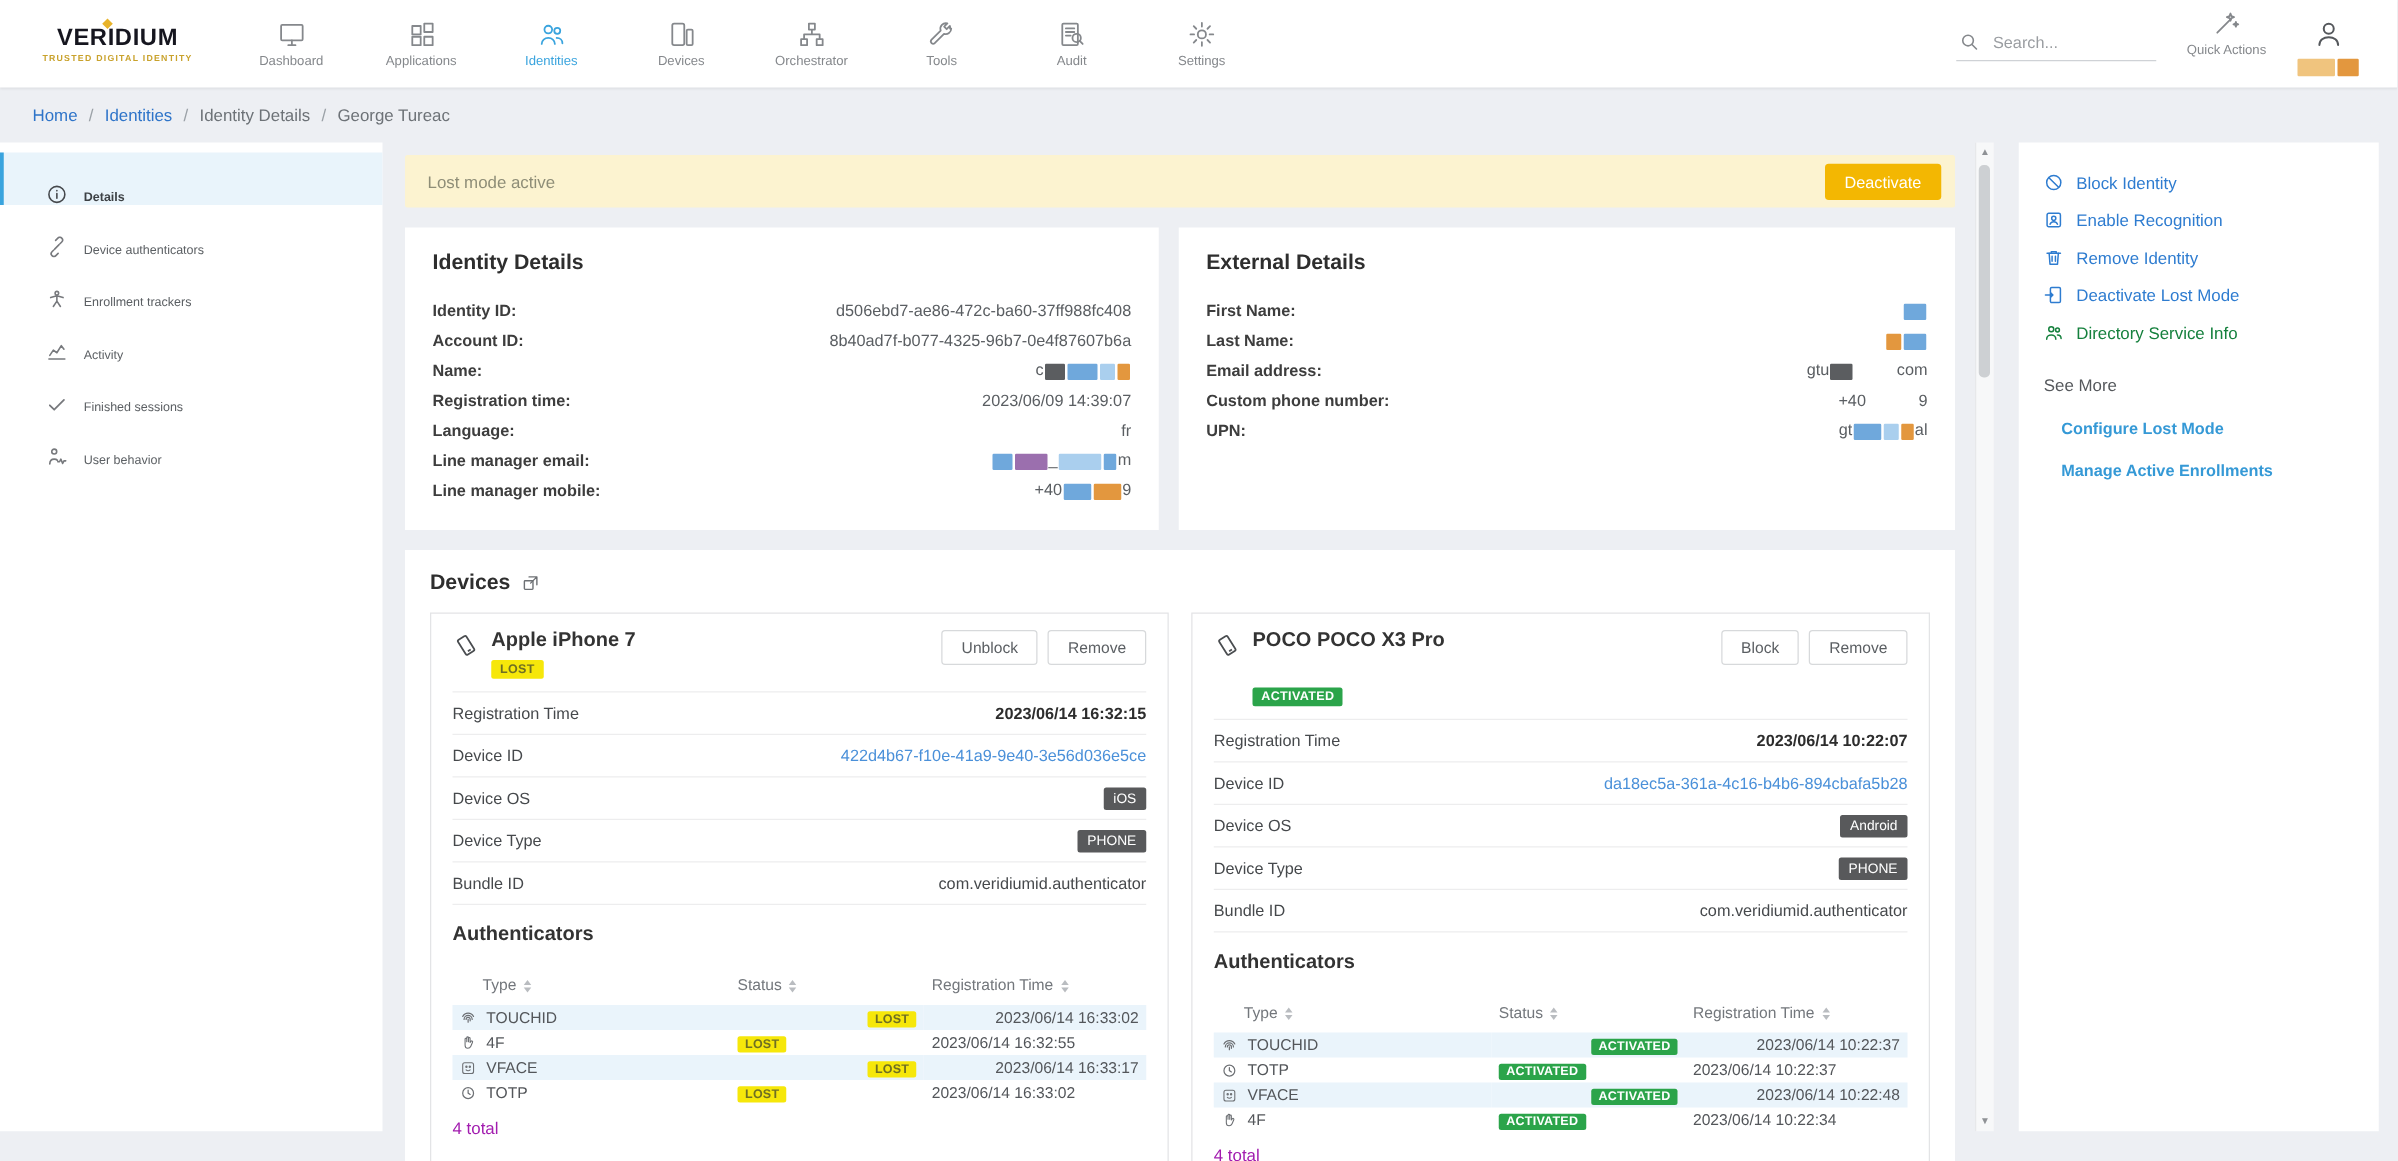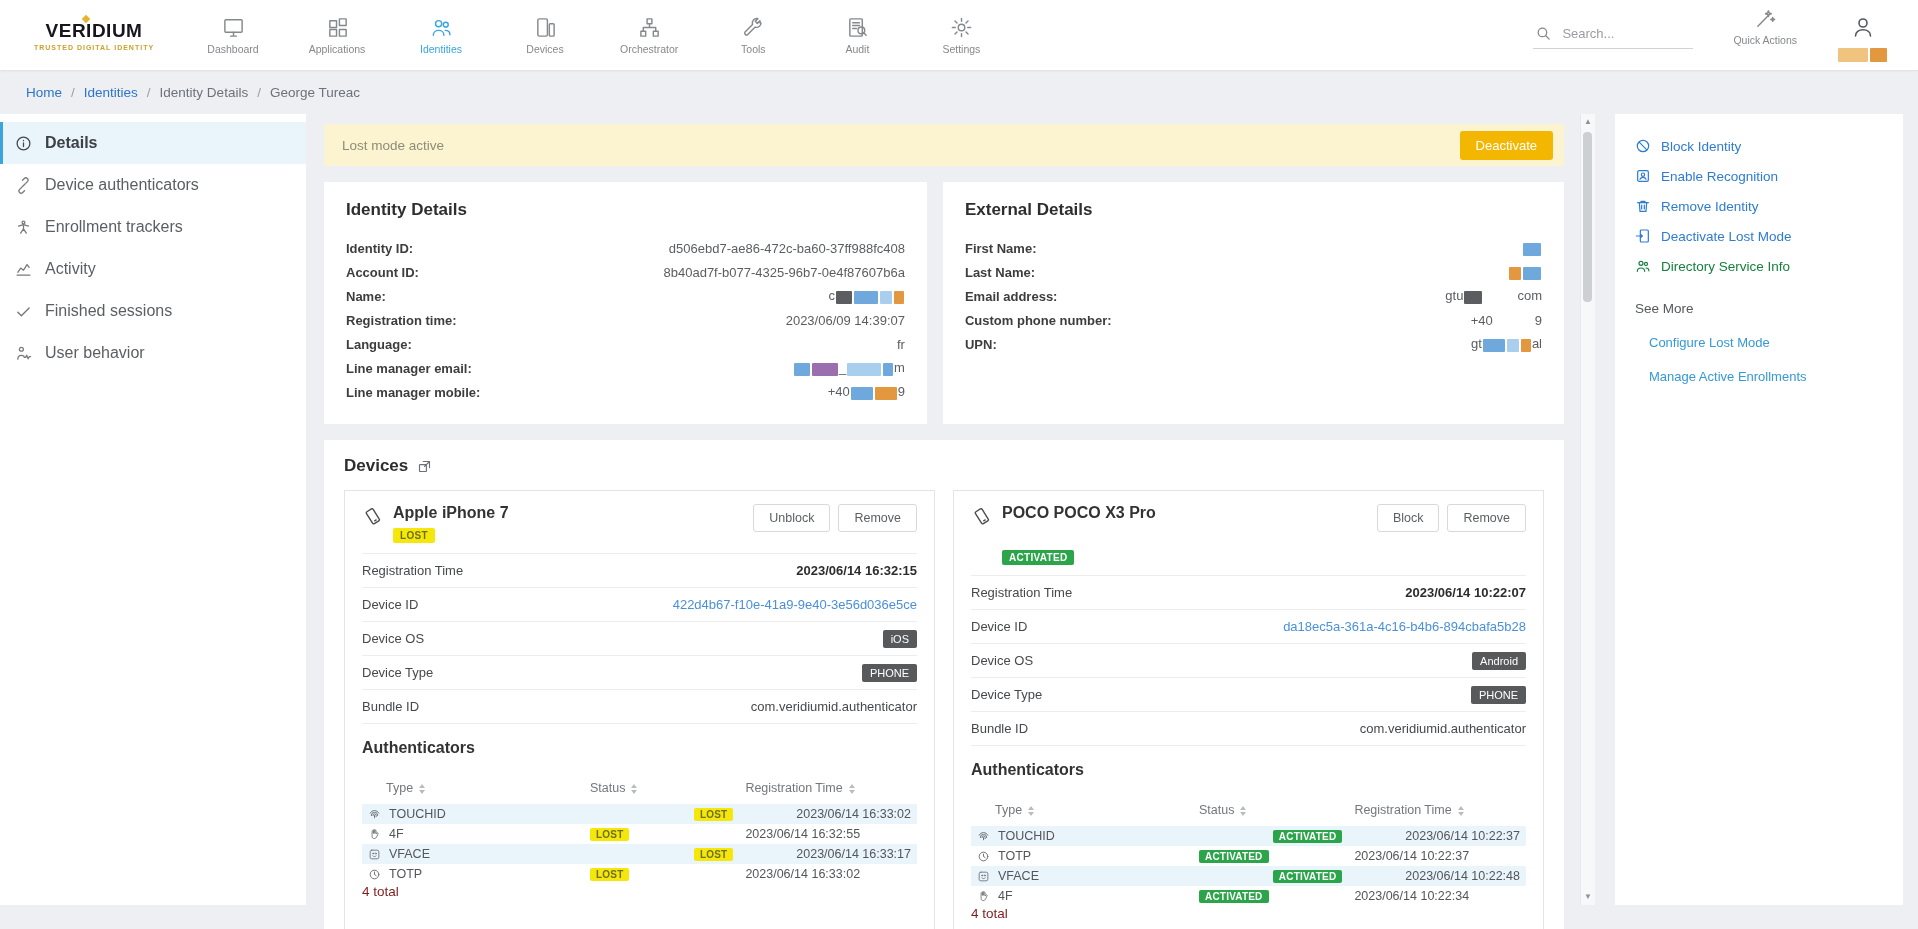--- a/index.html
+++ b/index.html
@@ -10,39 +10,39 @@
   .topnav { height:70px; background:#fff; display:flex; align-items:center; padding:0 30px 0 18px; box-shadow:0 1px 2px rgba(0,0,0,.07); position:relative; z-index:3; }
   .logo { width:152px; cursor:pointer;text-align:center; }
   .logo-name { font-size:19px; font-weight:bold; color:#16161f; letter-spacing:.5px; position:relative; display:inline-block; }
   .logo-name::after { content:""; position:absolute; left:37px; top:-4px; width:6px; height:6px; background:#e8b32a; transform:rotate(45deg); }
   .logo-tag { font-size:7px; color:#c9a22c; letter-spacing:1px; font-weight:bold; margin-top:2px; }
   .nav-items { display:flex; margin-left:34px; gap:46px; }
   .nav-item { display:flex; flex-direction:column; align-items:center; color:#85888c; cursor:pointer; min-width:58px; }
   .nav-item .ic { width:23px; height:23px; }
   .nav-label { font-size:10.5px; margin-top:4px; white-space:nowrap; }
   .nav-item.active { color:#3aa4de; }
-  .topnav-right { margin-left:auto; display:flex; align-items:flex-start; gap:40px; }
+  .topnav-right { margin-left:auto; display:flex; align-items:flex-start; gap:24px; }
   .search-wrap { display:flex; align-items:center; gap:10px; border-bottom:1px solid #cfd2d6; padding:6px 2px; width:160px; margin-top:12px; }
   .search-wrap .ic { width:17px; height:17px; color:#85888c; flex-shrink:0; }
   .search-input { border:none; outline:none; font-size:13px; color:#666; width:125px; background:transparent; font-family:inherit; }
   .search-input::placeholder { color:#9a9da1; }
   .avatar-wrap { display:flex; flex-direction:column; align-items:center; gap:7px; padding-top:8px; }
   .avatar-wrap .ic { width:24px; height:24px; color:#55585c; }
   .user-chip .rblock { height:14px; }
 
   
   .breadcrumb-bar { height:44px; display:flex; align-items:center; padding:0 26px; font-size:13.5px; gap:9px; }
   .crumb-link { color:#2e74c9; cursor:pointer; text-decoration:none; }
   .crumb-sep { color:#9aa0a6; }
   .crumb-muted { color:#6d7277; }
 
   
   .content-row { display:flex; height:815px; padding-right:15px; }
   .left-sidebar { width:306px; background:#fff; height:791px; flex-shrink:0; padding-top:8px; }
-  .side-item { height:42px; display:flex; align-items:center; padding-left:12px; gap:13px; font-size:16px; color:#5b5f63; cursor:pointer; border-left:3px solid transparent; }
+  .side-item { height:42px; display:flex; align-items:flex-end; padding-left:34px; gap:13px; font-size:10px; color:#5b5f63; cursor:pointer; border-left:3px solid transparent; }
   .side-item .ic { width:17px; height:17px; color:#77797d; flex-shrink:0; }
   .side-item.active { background:#e9f4fb; border-left-color:#3aa4de; color:#3d4145; font-weight:bold; }
   .side-item.active .ic { color:#45484c; }
 
   .main-area { flex:1; padding:10px 16px 0 18px; overflow:hidden; }
 
   
   .banner { background:#fcf3d0; height:42px; display:flex; align-items:center; justify-content:space-between; padding:0 11px 0 18px; margin-bottom:16px; border-radius:2px; }
   .banner-text { color:#8e8d77; font-size:13.5px; }
   .banner-btn { background:#f3b702; color:#fff; border:none; padding:7px 16px; font-size:13px; border-radius:3px; cursor:pointer; font-family:inherit; }
@@ -84,35 +84,35 @@
   .auth-table th:nth-child(2) { width:28%; }
   .auth-table td { padding:3px 6px; color:#53565a; height:19px; }
   .auth-row-striped { background:#eaf4fb;text-align:right; }
   .type-cell { display:flex; align-items:center; gap:8px; }
   .auth-ic { width:13px; height:13px; color:#6d7074; flex-shrink:0; }
   .cell-badge { font-size:10px; font-weight:bold; padding:1px 6px; border-radius:2px; letter-spacing:.2px; }
   .sort { display:inline-flex; flex-direction:column; margin-left:6px; vertical-align:middle; }
   .sort i { width:0; height:0; border-left:3.5px solid transparent; border-right:3.5px solid transparent; display:block; }
   .sort .up { border-bottom:4px solid #b9bcc0; margin-bottom:2px; }
   .sort .dn { border-top:4px solid #b9bcc0; }
-  .total-label { font-size:13.5px; color:#7f1d1d; }
+  .total-label { margin-top:11px; font-size:13.5px; color:#a21caf; }
 
   
   .scrollbar { width:15px; height:791px; background:#f7f8f9; border-left:1px solid #e7e8ea; flex-shrink:0; position:relative; text-align:center; }
   .sb-arrow { font-size:8px; color:#8f9296; height:16px; line-height:16px; cursor:pointer; }
   .sb-arrow.down { position:absolute; bottom:0; left:0; right:0; }
   .sb-thumb { width:9px; background:#cdd0d3; border-radius:4px; height:170px; position:absolute; top:18px; left:2px; cursor:grab; }
 
   
   .right-panel { width:288px; background:#fff; height:791px; margin-left:20px; padding:24px 20px; flex-shrink:0; }
   .action-item { display:flex; align-items:center; gap:10px; color:#2e7cd0; font-size:13.5px; margin-bottom:14px; cursor:pointer; }
   .action-item .ic { width:16px; height:16px; flex-shrink:0; }
   .action-item.disabled { color:#15803d; cursor:default; }
   .see-more { color:#55585c; font-size:13.5px; margin:27px 0 19px; }
-  .see-link { display:block; color:#3599d6; font-size:13px; margin:0 0 19px 14px; cursor:pointer; text-decoration:none; }
+  .see-link { display:block; color:#3599d6; font-size:13px; margin:0 0 19px 14px; cursor:pointer; text-decoration:none;font-weight:bold; }
 
   .ic svg { width:100%; height:100%; display:block; }
 </style>
 </head>
 <body>
 
 <header class="topnav">
   <div class="logo">
     <div class="logo-name">VERIDIUM</div>
     <div class="logo-tag">TRUSTED DIGITAL IDENTITY</div>

